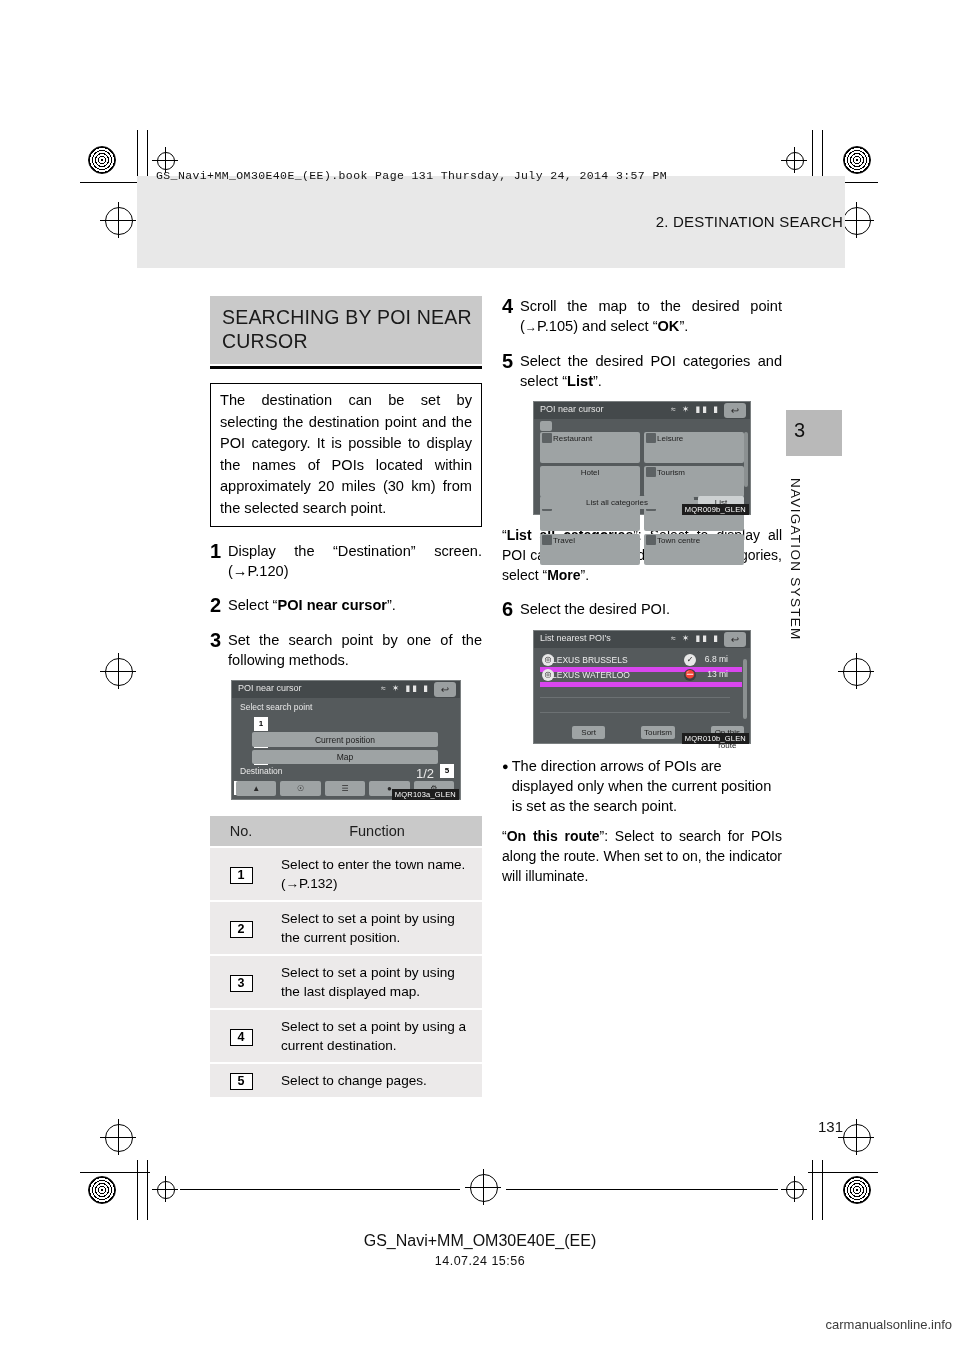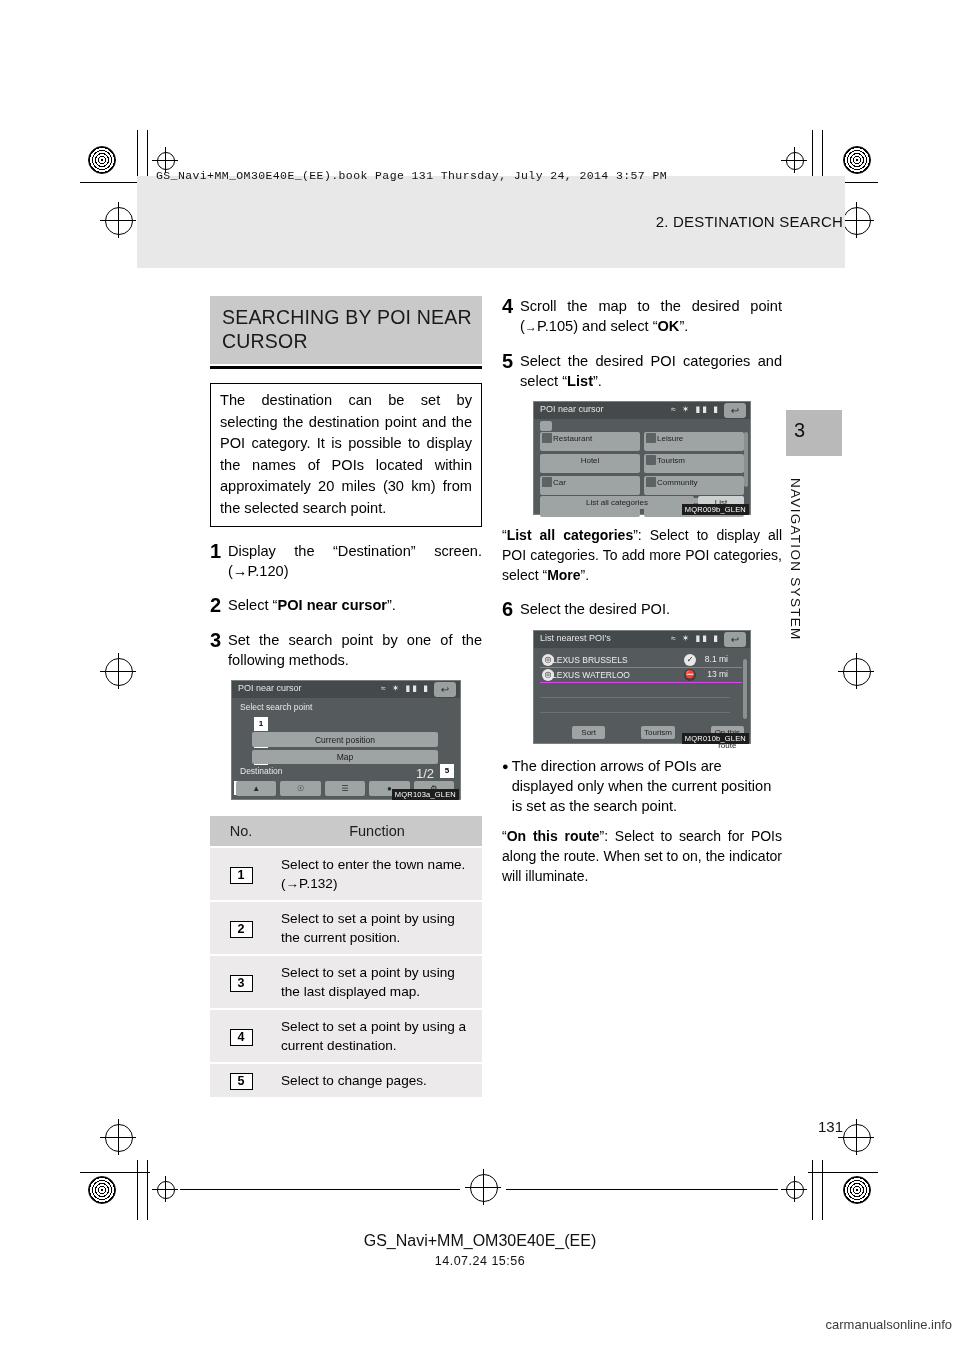--- a/index.html
+++ b/index.html
@@ -60,31 +60,31 @@
   .s1 .row{position:absolute;left:20px;width:186px;height:14px;background:#9ea3a4;border-radius:2px;color:#1d1d1d;font-size:8.5px;text-align:center;line-height:14px;}
   .s1 .badge{position:absolute;width:12px;height:12px;border:1.2px solid #fff;background:#fff;color:#000;font-size:8px;text-align:center;line-height:12px;font-weight:bold;}
   .s1 .dest{position:absolute;left:8px;top:85px;font-size:8.5px;color:#e9e9e9;}
   .s1 .page-ind{position:absolute;right:26px;top:85px;font-size:13px;color:#e9e9e9;}
   .s1 .btnbar{position:absolute;left:4px;bottom:3px;width:218px;height:15px;display:flex;gap:4px;}
   .s1 .btnbar div{flex:1;background:#9ea3a4;border-radius:2px;color:#2b2b2b;font-size:8px;text-align:center;line-height:15px;}
 
   
   .s2{width:216px;height:112px;}
   .s2 .grid{position:absolute;left:6px;top:30px;width:204px;display:grid;grid-template-columns:1fr 1fr;gap:3px 4px;}
-  .s2 .cell{background:#9ea3a4;border-radius:2px;color:#1e1e1e;font-size:8px;height:19px;line-height:13px;padding-left:13px;position:relative;}
+  .s2 .cell{background:#9ea3a4;border-radius:2px;color:#1e1e1e;font-size:8px;height:31px;line-height:13px;padding-left:13px;position:relative;}
   .s2 .cell .gi{position:absolute;left:2px;top:1px;width:10px;height:10px;background:#5d6264;border-radius:1px;}
   .s2 .firstrow{position:absolute;left:6px;top:19px;width:12px;height:10px;background:#9ea3a4;border-radius:2px;}
   .s2 .bottom{position:absolute;left:6px;bottom:5px;width:204px;display:flex;gap:4px;}
   .s2 .bottom .wide{flex:1;background:#9ea3a4;border-radius:2px;font-size:8px;color:#1e1e1e;text-align:center;line-height:13px;height:13px;}
   .s2 .bottom .narrow{width:46px;background:#cdd1d2;border-radius:2px;font-size:8px;color:#1e1e1e;text-align:center;line-height:13px;height:13px;}
   .s2 .scroll{position:absolute;right:2px;top:30px;width:4px;height:55px;background:#8b9091;border-radius:2px;}
 
   
   .s3{width:216px;height:112px;}
-  .s3 .item{position:absolute;left:6px;width:190px;height:14px;border-bottom:1px solid #d946ef;color:#eee;font-size:8.5px;line-height:14px;padding-left:12px;}
+  .s3 .item{position:absolute;left:6px;width:190px;height:14px;border-bottom:5px solid #d946ef;color:#eee;font-size:8.5px;line-height:14px;padding-left:12px;}
   .s3 .dist{position:absolute;font-size:8.5px;color:#eee;}
   .s3 .pill{position:absolute;width:12px;height:12px;border-radius:50%;background:#e8e8e8;color:#222;font-size:8px;text-align:center;line-height:12px;}
   .s3 .sep{position:absolute;left:6px;width:190px;height:1px;background:#6c7173;}
   .s3 .bottom{position:absolute;left:6px;bottom:4px;width:204px;display:flex;gap:4px;}
   .s3 .bottom div{flex:1;background:#9ea3a4;border-radius:2px;font-size:8px;color:#1e1e1e;text-align:center;line-height:13px;height:13px;margin-left:32px;}
   .s3 .scroll{position:absolute;right:3px;top:28px;width:4px;height:60px;background:#8b9091;border-radius:2px;}
 
   
   .tbl{margin-top:16px;border-collapse:collapse;width:272px;font-size:13.6px;}
   .tbl th{background:#c9c9c9;font-weight:normal;color:#1d1d1d;padding:7px 0;font-size:14.5px;}
@@ -316,21 +316,21 @@
 
     <div class="nav-screen s3">
       <div class="ns-top">
         <div class="ns-title">List nearest POI's</div>
         <div class="ns-icons">≈ ✶ ▮▮ ▮</div>
         <div class="ns-back">↩</div>
       </div>
 
       <div class="item" style="top:22px;">LEXUS BRUSSELS</div>
       <div class="pill" style="left:8px;top:23px;">◎</div>
-      <div class="dist" style="right:22px;top:23px;">8.1 mi</div>
+      <div class="dist" style="right:22px;top:23px;">6.8 mi</div>
       <div class="pill" style="right:54px;top:23px;">✓</div>
 
       <div class="item" style="top:37px;">LEXUS WATERLOO</div>
       <div class="pill" style="left:8px;top:38px;">◎</div>
       <div class="dist" style="right:22px;top:38px;">13 mi</div>
       <div class="pill" style="right:54px;top:38px;background:#3b3f41;color:#eee;">⛔</div>
 
       <div class="sep" style="top:66px;"></div>
       <div class="sep" style="top:81px;"></div>
       <div class="scroll"></div>

